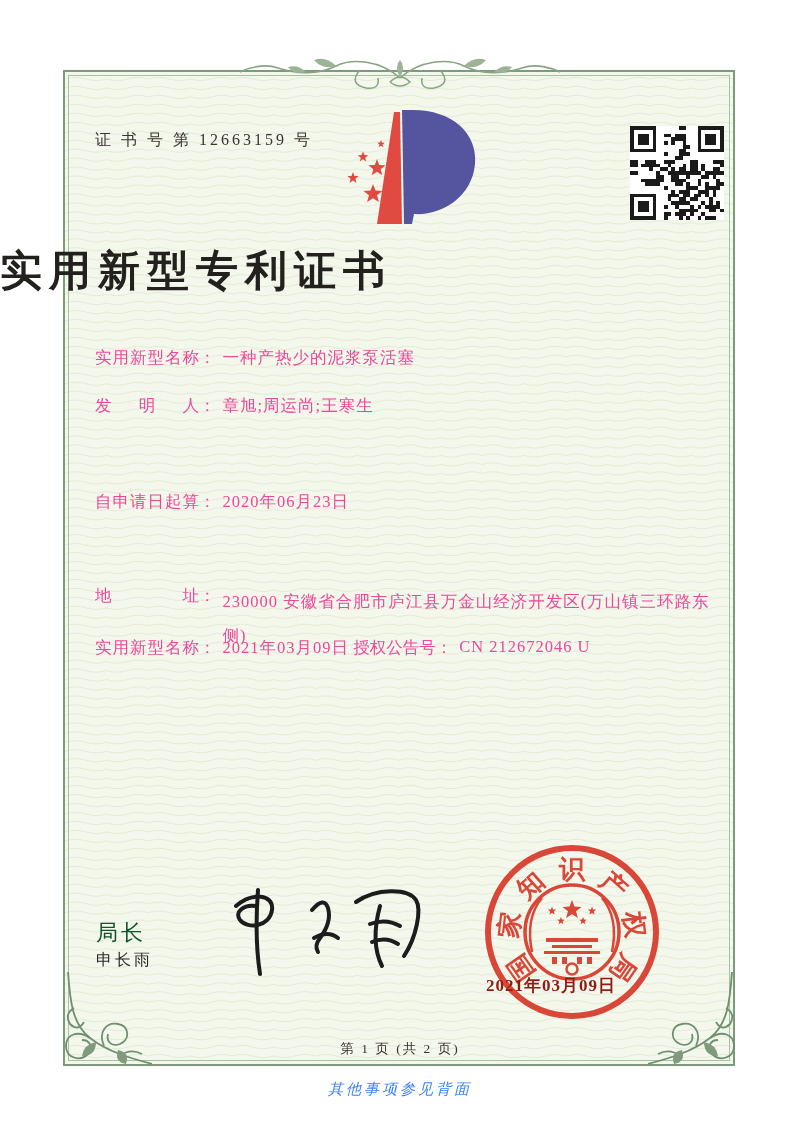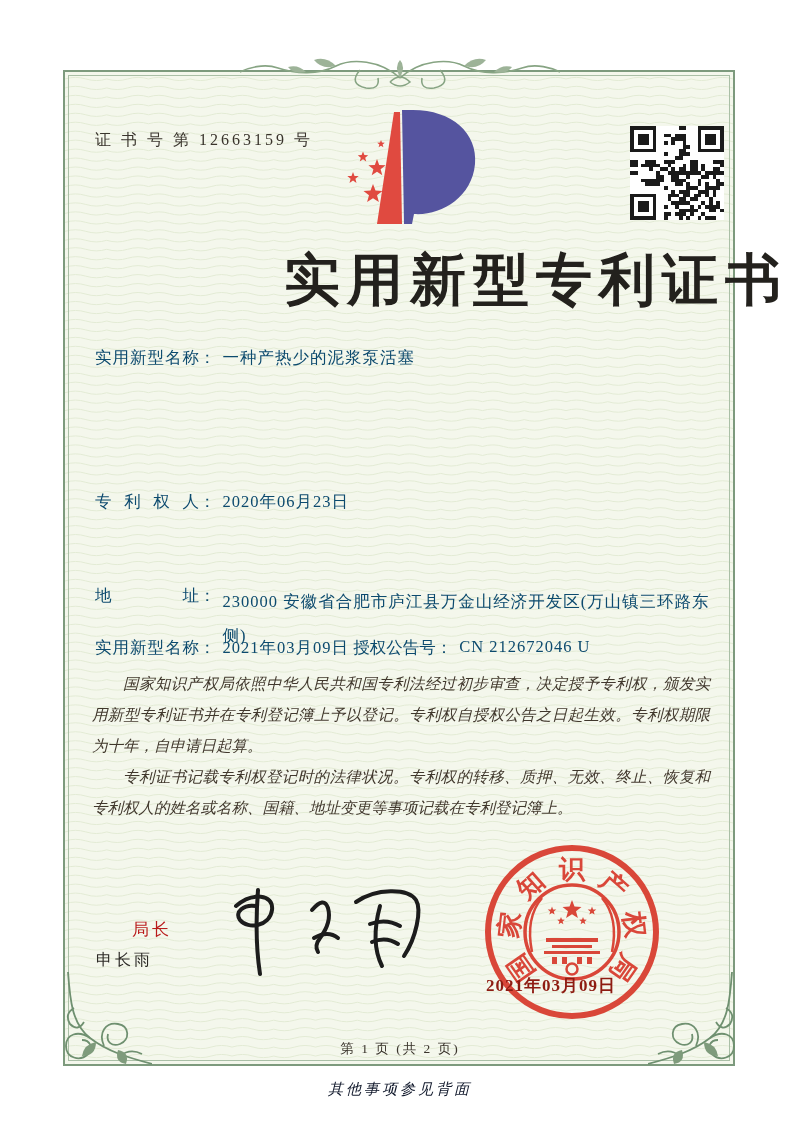--- a/index.html
+++ b/index.html
@@ -20,45 +20,45 @@
   .waves{position:absolute;inset:0;width:100%;height:100%;}
   .ornament-top{position:absolute;left:240px;top:48px;width:320px;height:46px;}
   .corner-fl{position:absolute;width:92px;height:96px;}
   .corner-fl.left{left:60px;top:972px;}
   .corner-fl.right{left:648px;top:972px;transform:scaleX(-1);}
   
   .cert-no{position:absolute;left:95px;top:130px;font-size:16px;letter-spacing:3px;color:#39342c;text-align:right;}
   .logo{position:absolute;left:330px;top:104px;width:160px;height:132px;}
   .qr{position:absolute;left:630px;top:126px;width:94px;height:94px;}
   .title{
-    position:absolute;left:0;right:12px;top:243px;text-align:right;
-    font-size:56px;font-weight:bold;letter-spacing:7px;color:#23211d;
+    position:absolute;left:0;right:4px;top:243px;text-align:left;
+    font-size:42px;font-weight:bold;letter-spacing:7px;color:#23211d;
   }
-  .row{position:absolute;left:95px;font-size:16.5px;white-space:nowrap;color:#0c4a6e;}
+  .row{position:absolute;left:95px;font-size:16.5px;white-space:nowrap;color:#ec4899;}
   .flabel{display:inline-block;width:104px;text-align:justify;text-align-last:justify;vertical-align:top;}
   .fcolon{vertical-align:top;}
   .fvalue{display:inline-block;margin-left:7px;letter-spacing:1px;vertical-align:top;}
   .row.wrap{white-space:normal;}
   .row.wrap .fvalue{width:500px;line-height:34px;}
   .pair2{}
   .paras{
     position:absolute;left:92px;top:668px;width:618px;
     font-size:15.5px;line-height:31px;font-style:italic;color:#41382d;text-align:justify;
   }
   .paras p{margin:0;text-indent:2em;}
-  .sig-title{position:absolute;left:96px;top:918px;font-size:17px;letter-spacing:3px;color:#b91c1c;margin-left:36px;}
+  .sig-title{position:absolute;left:96px;top:918px;font-size:22px;letter-spacing:3px;color:#14532d;}
   .sig-name{position:absolute;left:96px;top:950px;font-size:16px;letter-spacing:3px;color:#2b2925;}
   .signature{position:absolute;left:212px;top:876px;width:220px;height:110px;}
   .seal{position:absolute;left:468px;top:828px;width:208px;height:208px;opacity:.93;}
   .seal-date{
     position:absolute;left:486px;top:974px;width:180px;font-size:17px;font-weight:bold;
     color:#8e1c12;letter-spacing:1px;white-space:nowrap;
   }
   .page-num{position:absolute;left:0;right:0;top:1040px;text-align:center;font-size:13.5px;letter-spacing:2px;color:#3a342c;}
-  .back-note{position:absolute;left:0;right:0;top:1080px;text-align:center;font-size:15px;font-style:italic;letter-spacing:3px;color:#0f172a;}
+  .back-note{position:absolute;left:0;right:0;top:1080px;text-align:center;font-size:15px;font-style:italic;letter-spacing:3px;color:#3b82f6;}
 </style>
 </head>
 <body>
 
 <div class="page">
 
   <div class="frame">
     <svg class="waves" id="waves" viewBox="0 0 672 996" preserveAspectRatio="none">
         <path d="M0,7 q10.5,-3.2 21,0 q10.5,3.2 21,0 q10.5,3.2 21,0 q10.5,-3.2 21,0 q10.5,-3.2 21,0 q10.5,3.2 21,0 q10.5,3.2 21,0 q10.5,-3.2 21,0 q10.5,-3.2 21,0 q10.5,3.2 21,0 q10.5,3.2 21,0 q10.5,-3.2 21,0 q10.5,-3.2 21,0 q10.5,3.2 21,0 q10.5,3.2 21,0 q10.5,-3.2 21,0 q10.5,-3.2 21,0 q10.5,3.2 21,0 q10.5,3.2 21,0 q10.5,-3.2 21,0 q10.5,-3.2 21,0 q10.5,3.2 21,0 q10.5,3.2 21,0 q10.5,-3.2 21,0 q10.5,-3.2 21,0 q10.5,3.2 21,0 q10.5,3.2 21,0 q10.5,-3.2 21,0 q10.5,-3.2 21,0 q10.5,3.2 21,0 q10.5,3.2 21,0 q10.5,-3.2 21,0" fill="none" stroke="#e3ebd5" stroke-width="1"></path>
         <path d="M0,16 q10.5,-3.2 21,0 q10.5,3.2 21,0 q10.5,3.2 21,0 q10.5,-3.2 21,0 q10.5,-3.2 21,0 q10.5,3.2 21,0 q10.5,3.2 21,0 q10.5,-3.2 21,0 q10.5,-3.2 21,0 q10.5,3.2 21,0 q10.5,3.2 21,0 q10.5,-3.2 21,0 q10.5,-3.2 21,0 q10.5,3.2 21,0 q10.5,3.2 21,0 q10.5,-3.2 21,0 q10.5,-3.2 21,0 q10.5,3.2 21,0 q10.5,3.2 21,0 q10.5,-3.2 21,0 q10.5,-3.2 21,0 q10.5,3.2 21,0 q10.5,3.2 21,0 q10.5,-3.2 21,0 q10.5,-3.2 21,0 q10.5,3.2 21,0 q10.5,3.2 21,0 q10.5,-3.2 21,0 q10.5,-3.2 21,0 q10.5,3.2 21,0 q10.5,3.2 21,0 q10.5,-3.2 21,0" fill="none" stroke="#e3ebd5" stroke-width="1"></path>
@@ -423,35 +423,34 @@
       <rect x="20" y="24" width="1" height="1" fill="#1a1a1a"></rect>
       <rect x="21" y="24" width="1" height="1" fill="#1a1a1a"></rect>
       <rect x="22" y="24" width="1" height="1" fill="#1a1a1a"></rect>
     </svg>
 
   <div class="title">实用新型专利证书</div>
 
   <div class="row" style="top:347px">
     <span class="flabel">实用新型名称</span><span class="fcolon">：</span><span class="fvalue">一种产热少的泥浆泵活塞</span>
   </div>
+  <div class="row" style="top:395px">
+    <span class="flabel">发明人</span><span class="fcolon">：</span><span class="fvalue">章旭;周运尚;王寒生</span>
+  </div>
   <div class="row" style="top:491px">
-    <span class="flabel">专利权人</span><span class="fcolon">：</span><span class="fvalue">2020年06月23日</span>
+    <span class="flabel">自申请日起算</span><span class="fcolon">：</span><span class="fvalue">2020年06月23日</span>
   </div>
   <div class="row wrap" style="top:585px">
     <span class="flabel">地址</span><span class="fcolon">：</span><span class="fvalue">230000 安徽省合肥市庐江县万金山经济开发区(万山镇三环路东侧)</span>
   </div>
   <div class="row" style="top:637px">
     <span><span class="flabel">实用新型名称</span><span class="fcolon">：</span><span class="fvalue">2021年03月09日</span></span>
     <span class="pair2"><span>授权公告号</span><span class="fcolon">：</span><span class="fvalue">CN 212672046 U</span></span>
   </div>
 
-  <div class="paras">
-    <p>国家知识产权局依照中华人民共和国专利法经过初步审查，决定授予专利权，颁发实用新型专利证书并在专利登记簿上予以登记。专利权自授权公告之日起生效。专利权期限为十年，自申请日起算。</p>
-    <p>专利证书记载专利权登记时的法律状况。专利权的转移、质押、无效、终止、恢复和专利权人的姓名或名称、国籍、地址变更等事项记载在专利登记簿上。</p>
-  </div>
 
   <div class="sig-title">局长</div>
   <div class="sig-name">申长雨</div>
 
   <svg class="signature" viewBox="0 0 220 110">
     <g stroke="#1c1c1c" stroke-width="4" fill="none" stroke-linecap="round" stroke-linejoin="round">
       <path d="M46,14 C44,40 44,72 48,98"></path>
       <path d="M24,30 C40,16 62,18 60,34 C58,50 36,54 28,44 C22,36 32,28 44,30"></path>
       <path d="M100,34 q12,-14 16,-2 q4,14 -8,30 q-6,8 -2,14"></path>
       <path d="M102,62 q14,-8 24,0"></path>

